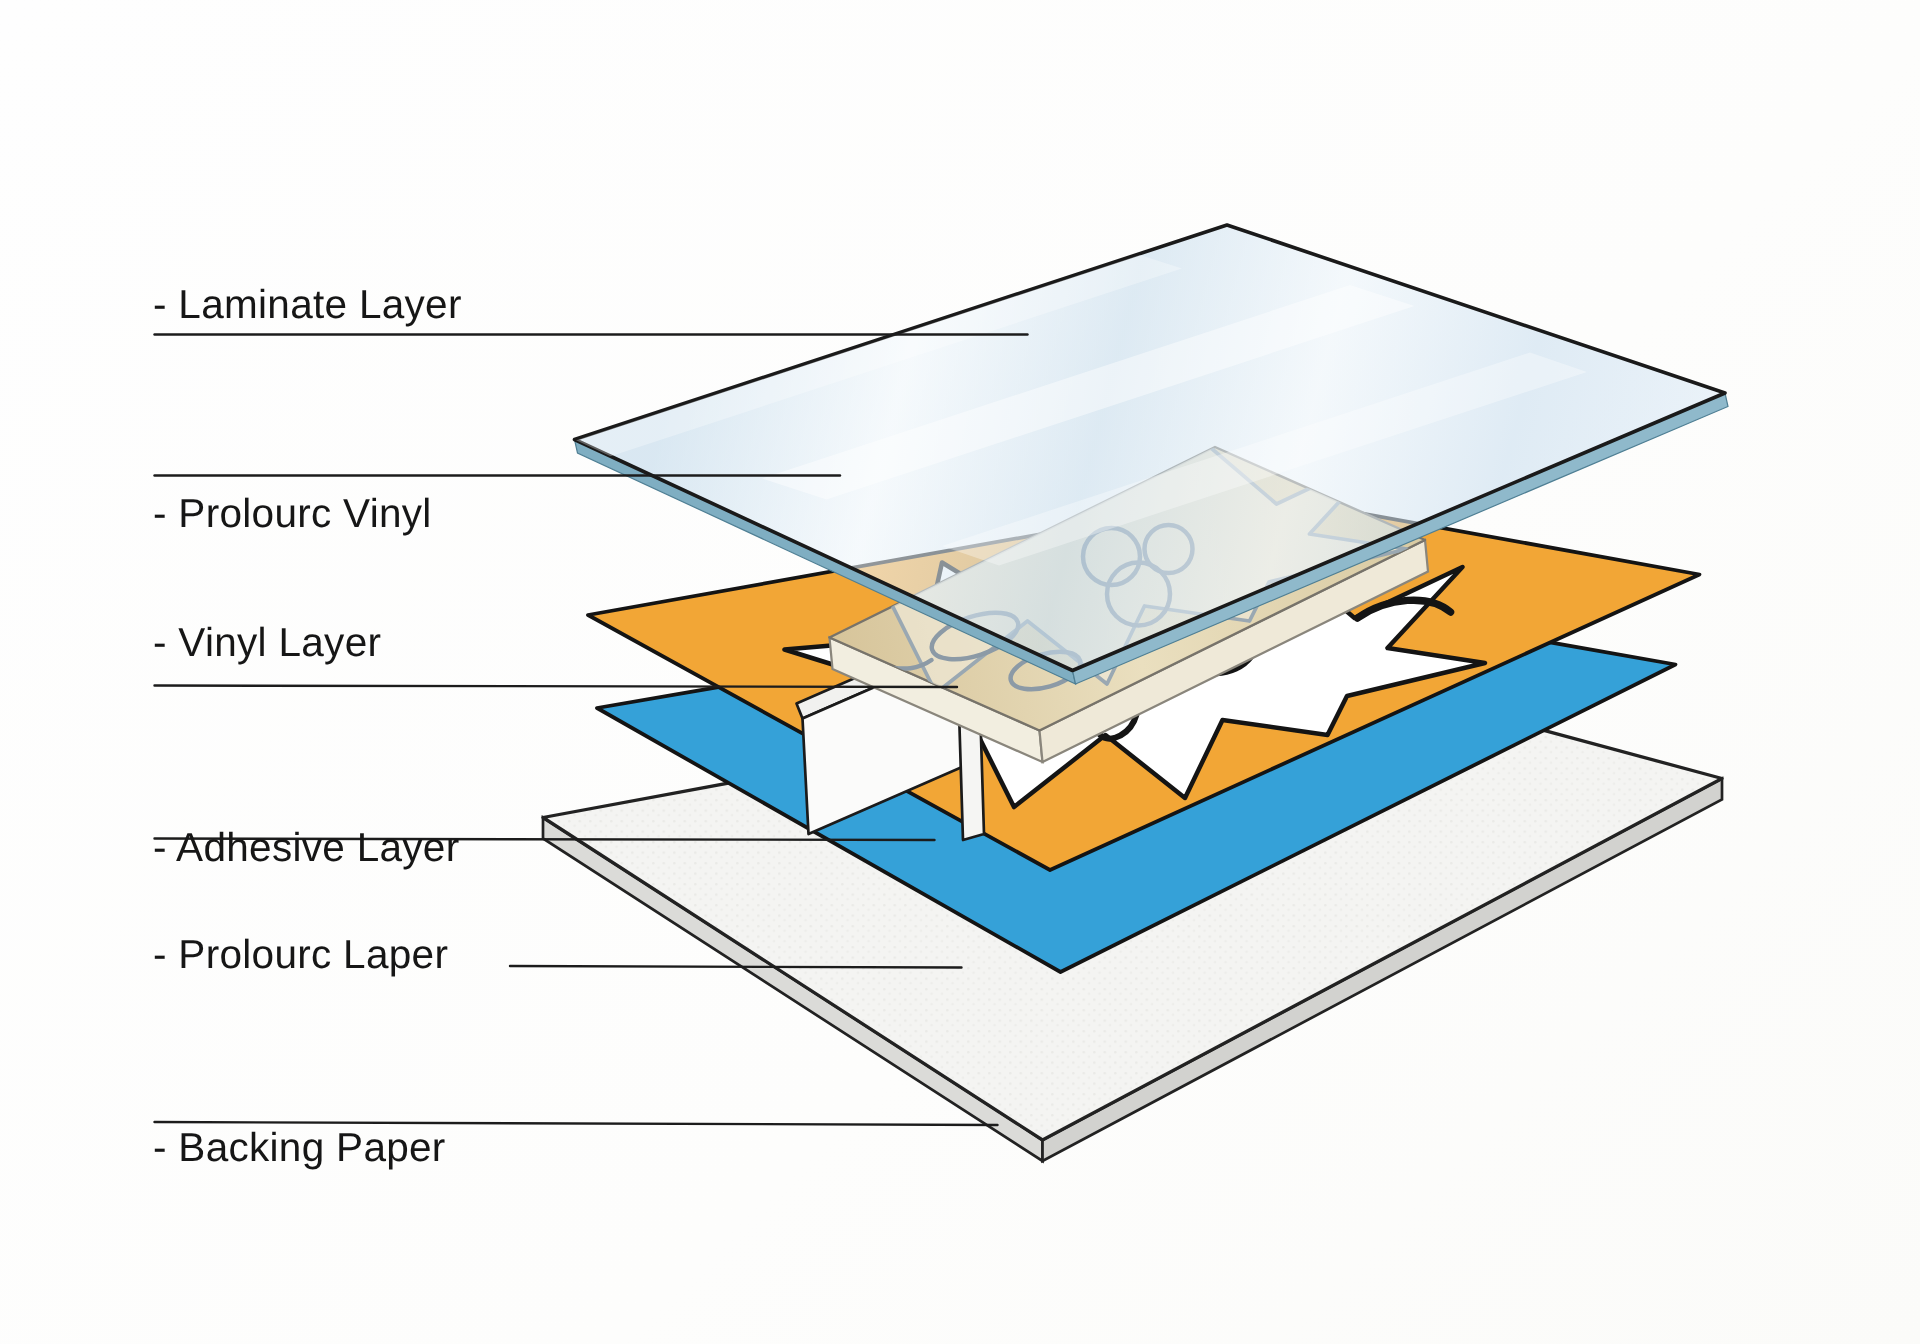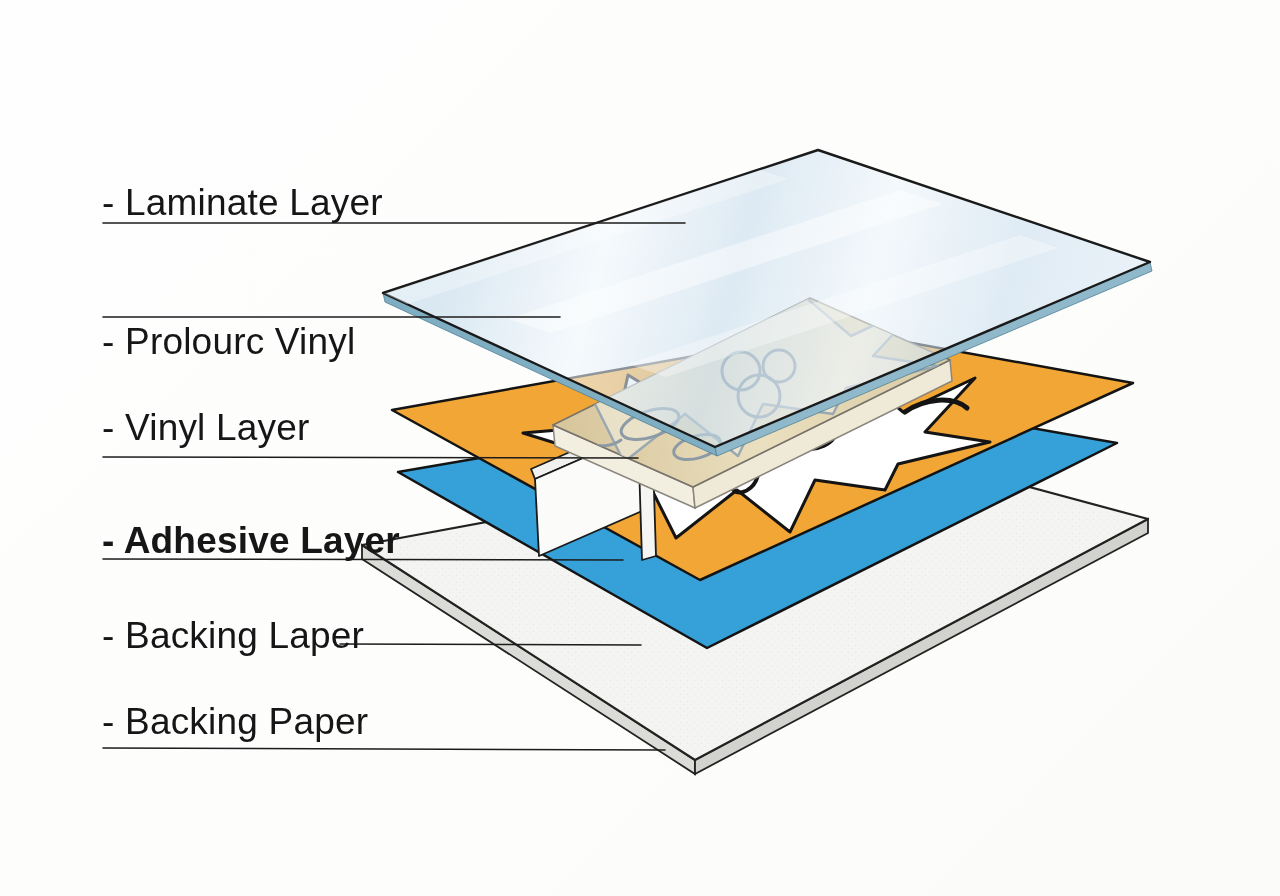--- a/index.html
+++ b/index.html
@@ -12,31 +12,31 @@
   .stage{
     position:relative;
     width:1280px;height:896px;
     background:linear-gradient(135deg,#fefefe 0%,#fdfdfc 60%,#fbfbf9 100%);
   }
   .stage svg{position:absolute;left:0;top:0;}
   .callout{
     position:absolute;
     left:102px;
     color:#161616;
-    font-size:37px;
+    font-size:27px;
     line-height:34px;
     letter-spacing:0.2px;
     white-space:nowrap;
   }
   .callout.l1{top:186px;}
   .callout.l2{top:279px;margin-top:46px;}
   .callout.l3{top:411px;}
-  .callout.l4{top:524px;font-weight:bold;}
+  .callout.l4{top:548px;}
   .callout.l5{top:619px;}
-  .callout.l6{top:705px;}
+  .callout.l6{top:748px;}
 </style>
 </head>
 <body>
 
 <div class="stage">
 
   <svg width="1280" height="896" viewBox="0 0 1280 896">
     <defs>
       <linearGradient id="glassGrad" gradientUnits="userSpaceOnUse" x1="450" y1="250" x2="1100" y2="420">
         <stop offset="0" stop-color="#BFD8EA"></stop>
@@ -127,16 +127,16 @@
       <line x1="103" y1="559" x2="623" y2="560"></line>
       <line x1="340" y1="644" x2="641" y2="645"></line>
       <line x1="103" y1="748" x2="665" y2="750"></line>
     </g>
   </svg>
 
   <div class="callout l1">- Laminate Layer</div>
   <div class="callout l2">- Prolourc Vinyl</div>
   <div class="callout l3">- Vinyl Layer</div>
   <div class="callout l4">- Adhesive Layer</div>
-  <div class="callout l5">- Backing Laper</div>
+  <div class="callout l5">- Prolourc Laper</div>
   <div class="callout l6">- Backing Paper</div>
 
 </div>
 
 </body></html>

